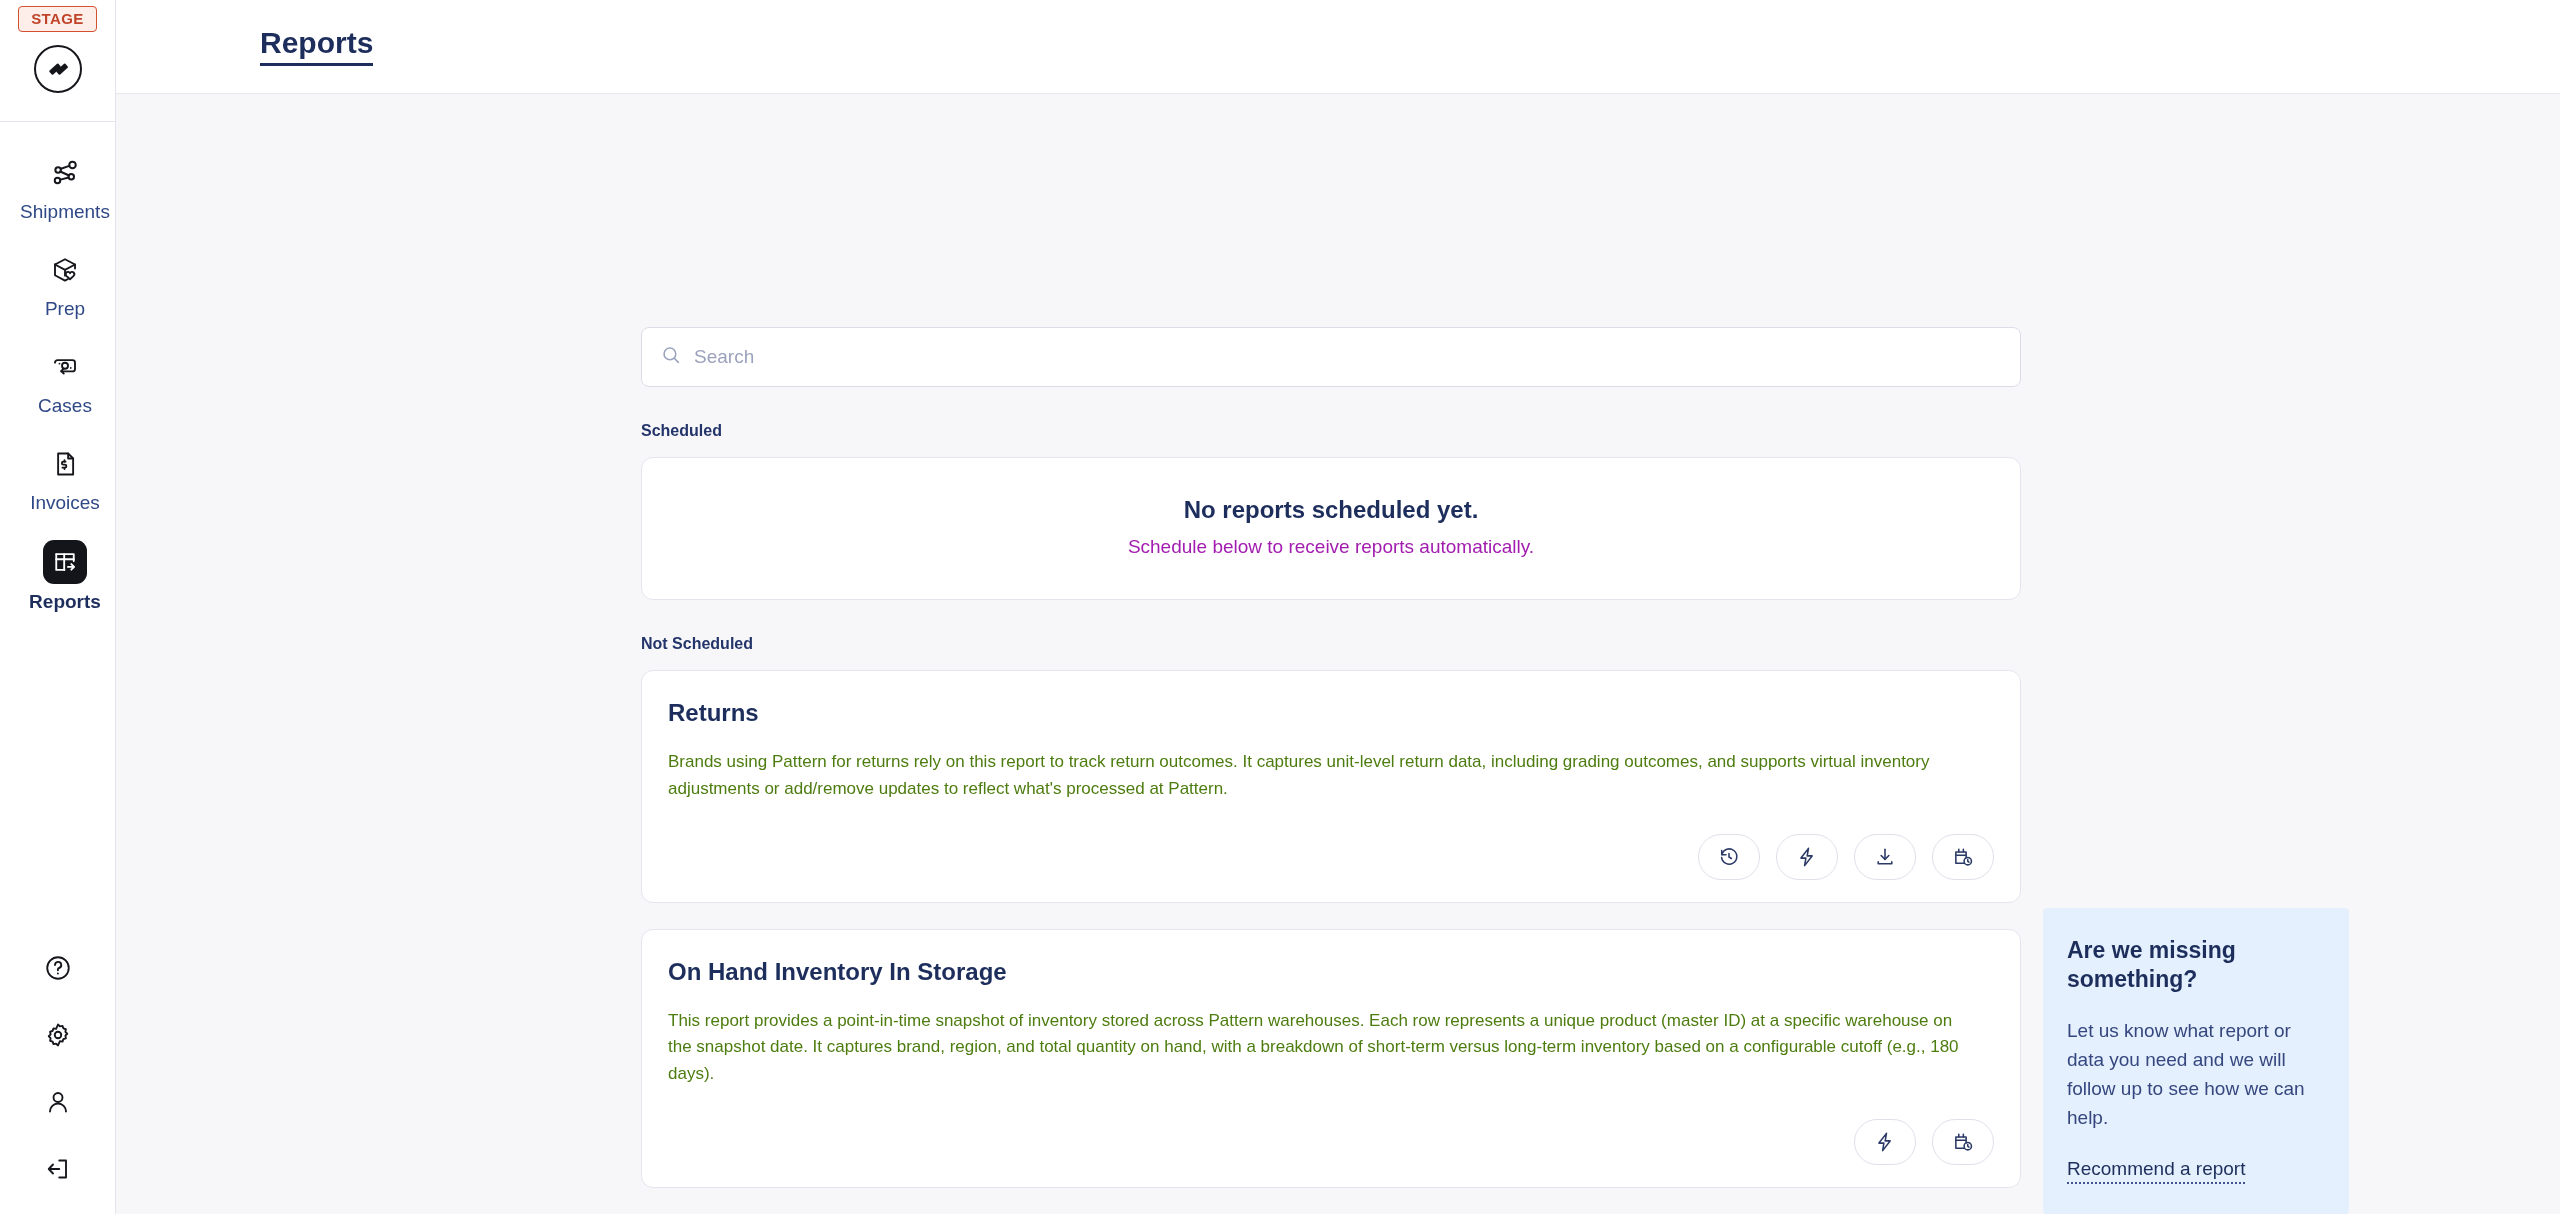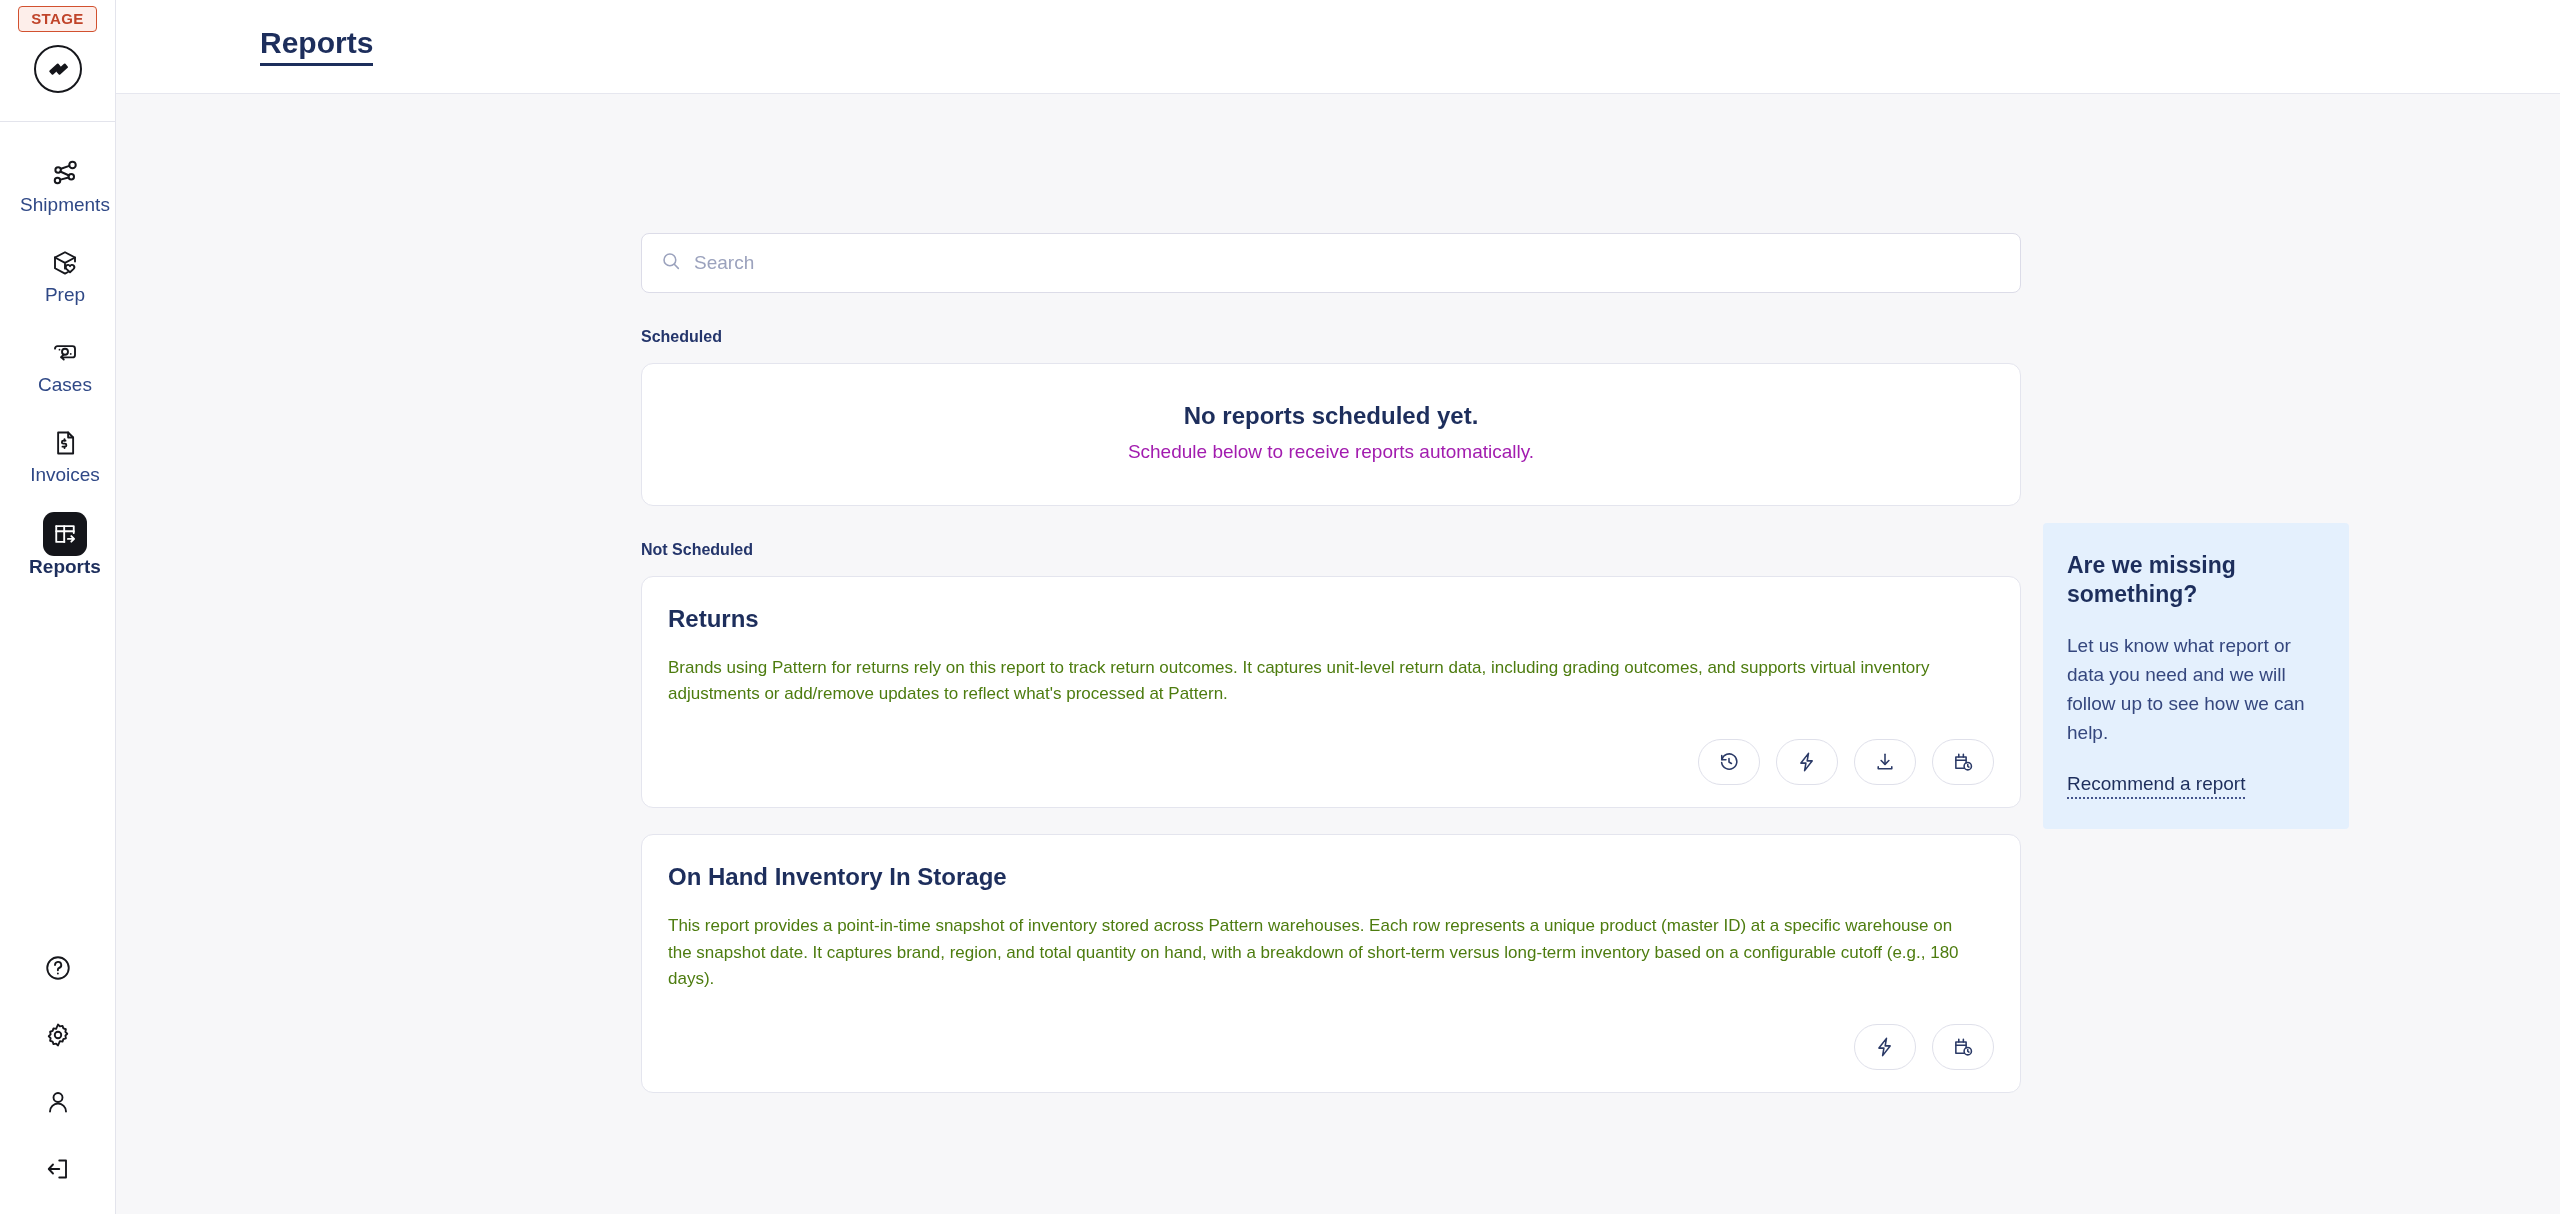--- a/index.html
+++ b/index.html
@@ -75,21 +75,21 @@
     flex-direction: column;
     align-items: center;
     gap: 28px;
   }
 
   .nav-item {
     width: 100%;
     display: flex;
     flex-direction: column;
     align-items: center;
-    gap: 1px;
+    gap: 8px;
     cursor: pointer;
     text-decoration: none;
     margin-left: 15px;
   }
 
   .nav-icon {
     width: 42px;
     height: 42px;
     display: flex;
     align-items: center;
@@ -299,21 +299,21 @@
     display: inline-block;
     margin-top: 26px;
     font-size: 19px;
     color: #1d2e5c;
     text-decoration: none;
     border-bottom: 2px dotted #44548a;
     padding-bottom: 2px;
     cursor: pointer;
   }
 
-  .rail-row { display: flex; align-items: center; }
+  .rail-row { display: flex; align-items: flex-end; }
 </style>
 </head>
 <body>
 
 <div class="app">
 
   <nav class="sidebar">
 
     <div class="sidebar-top">
       <div class="stage-badge">STAGE</div>

